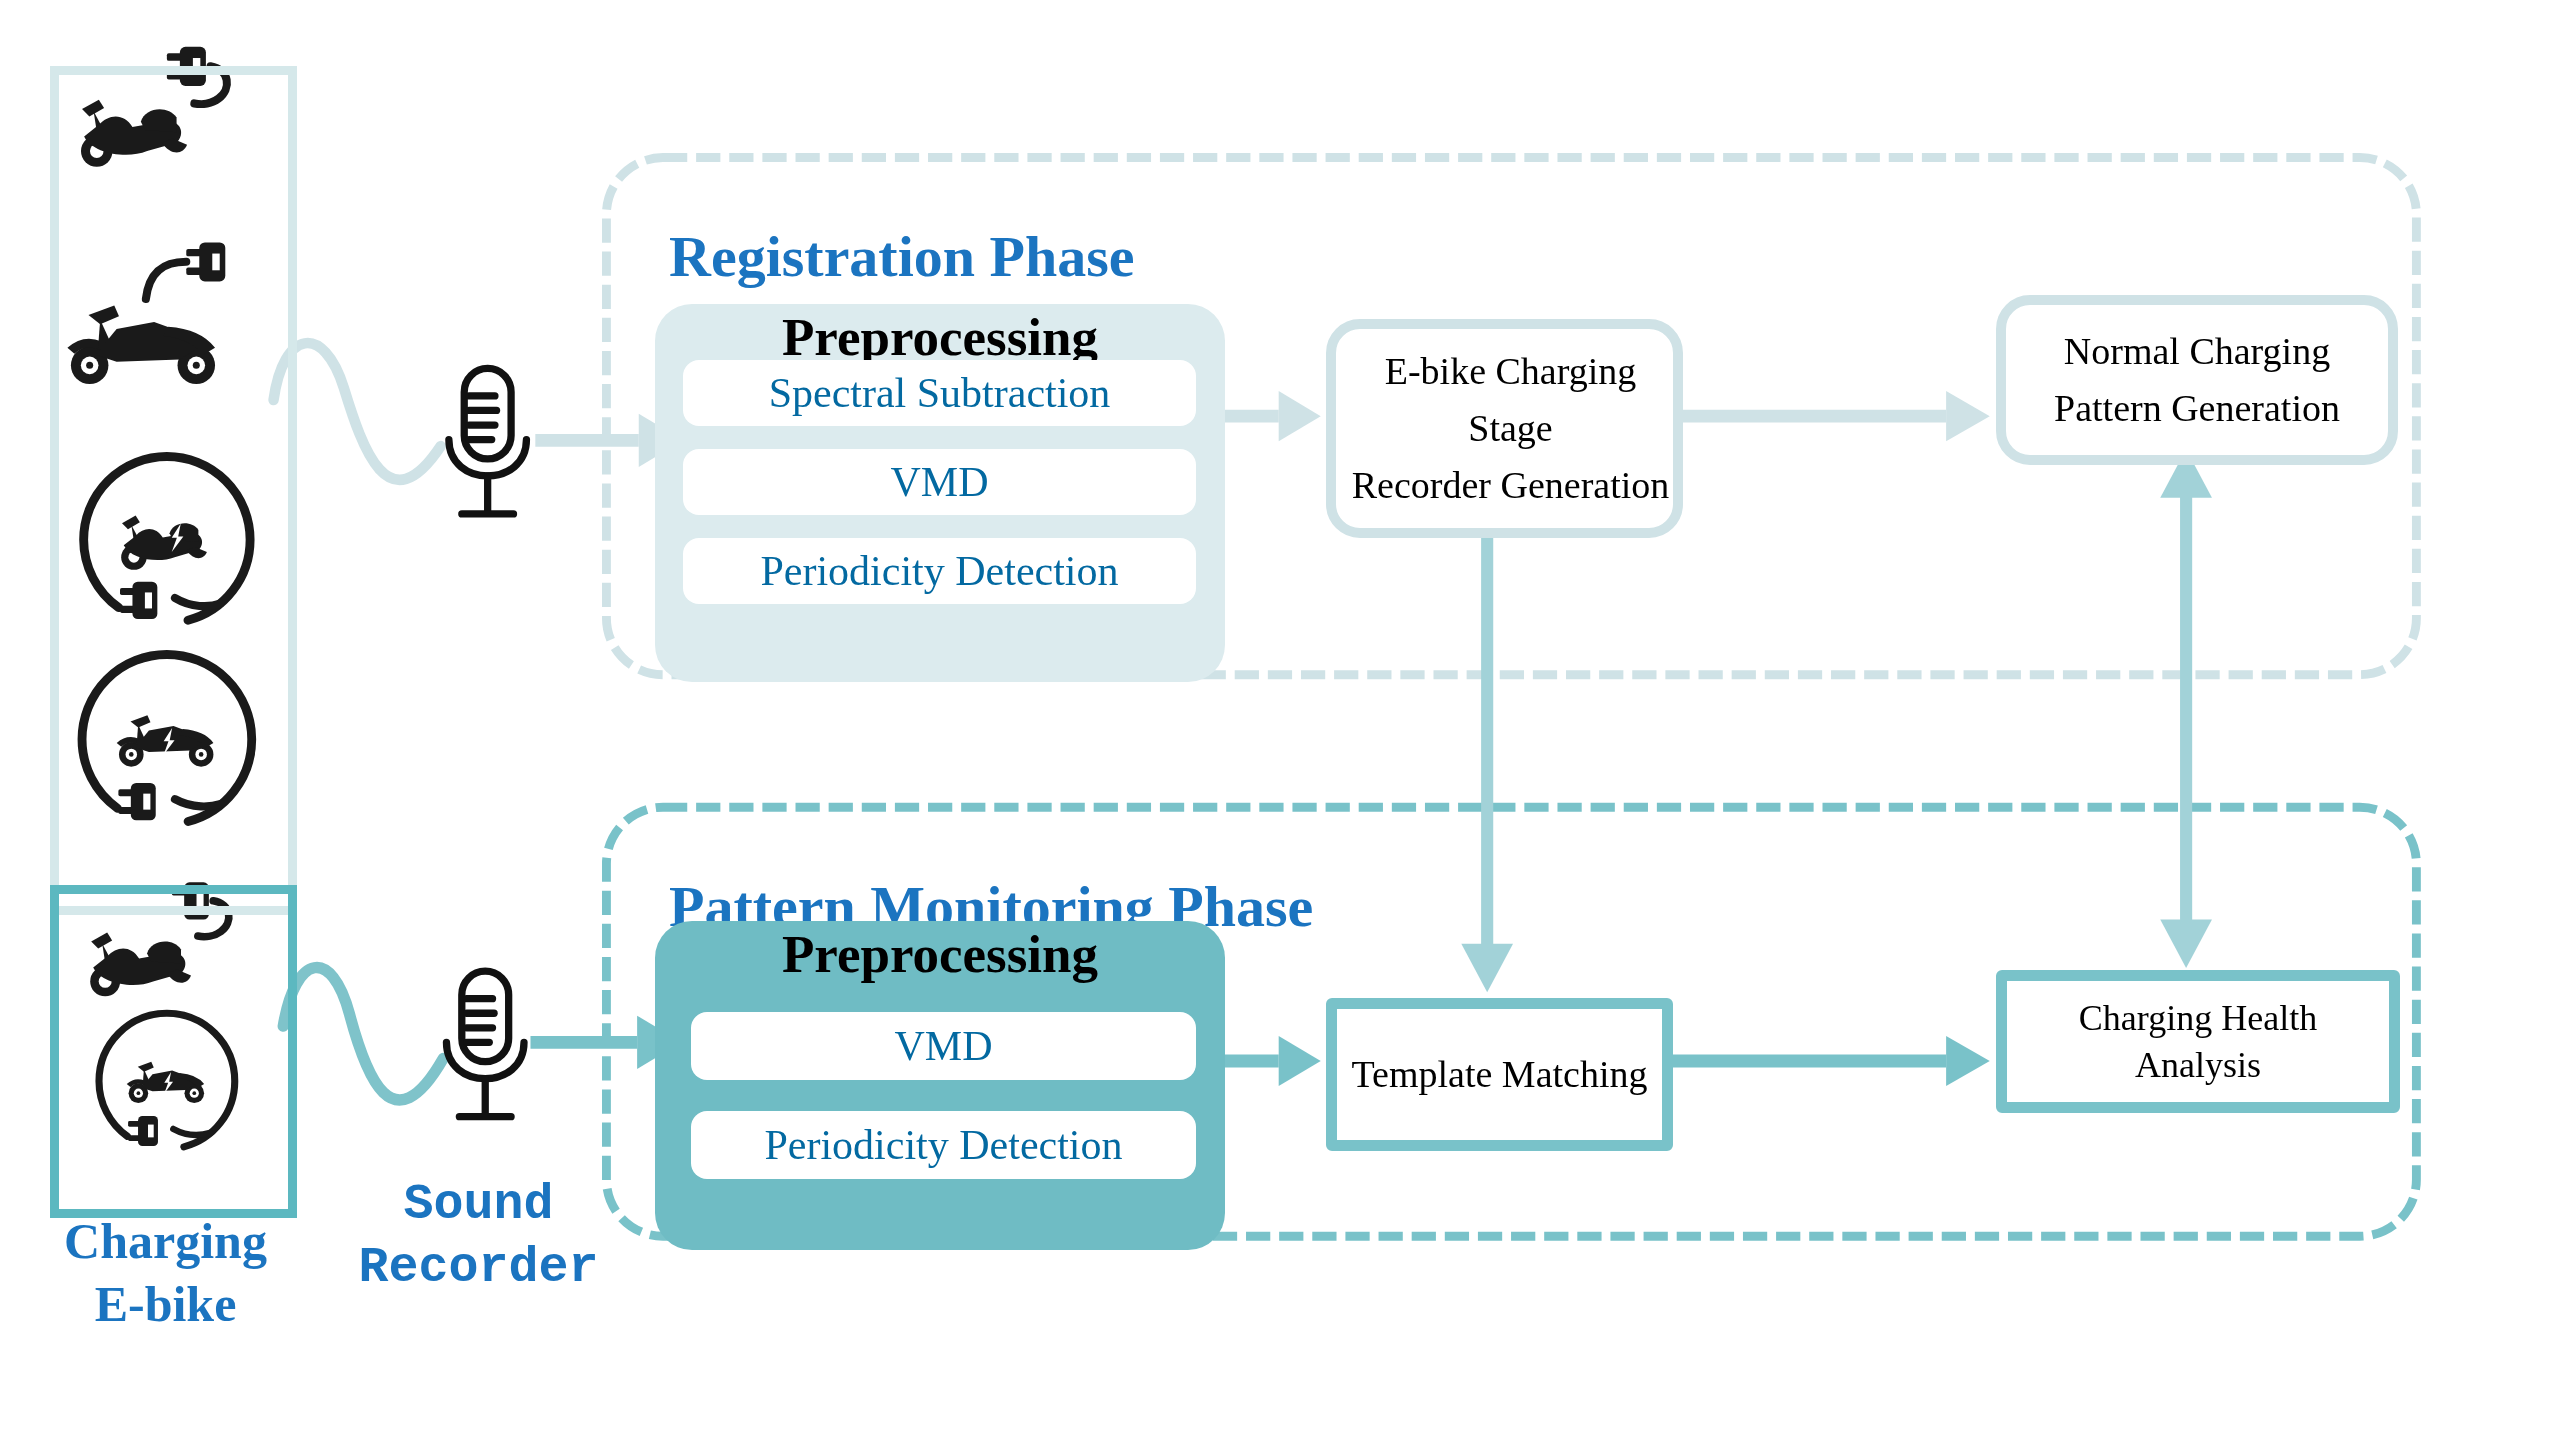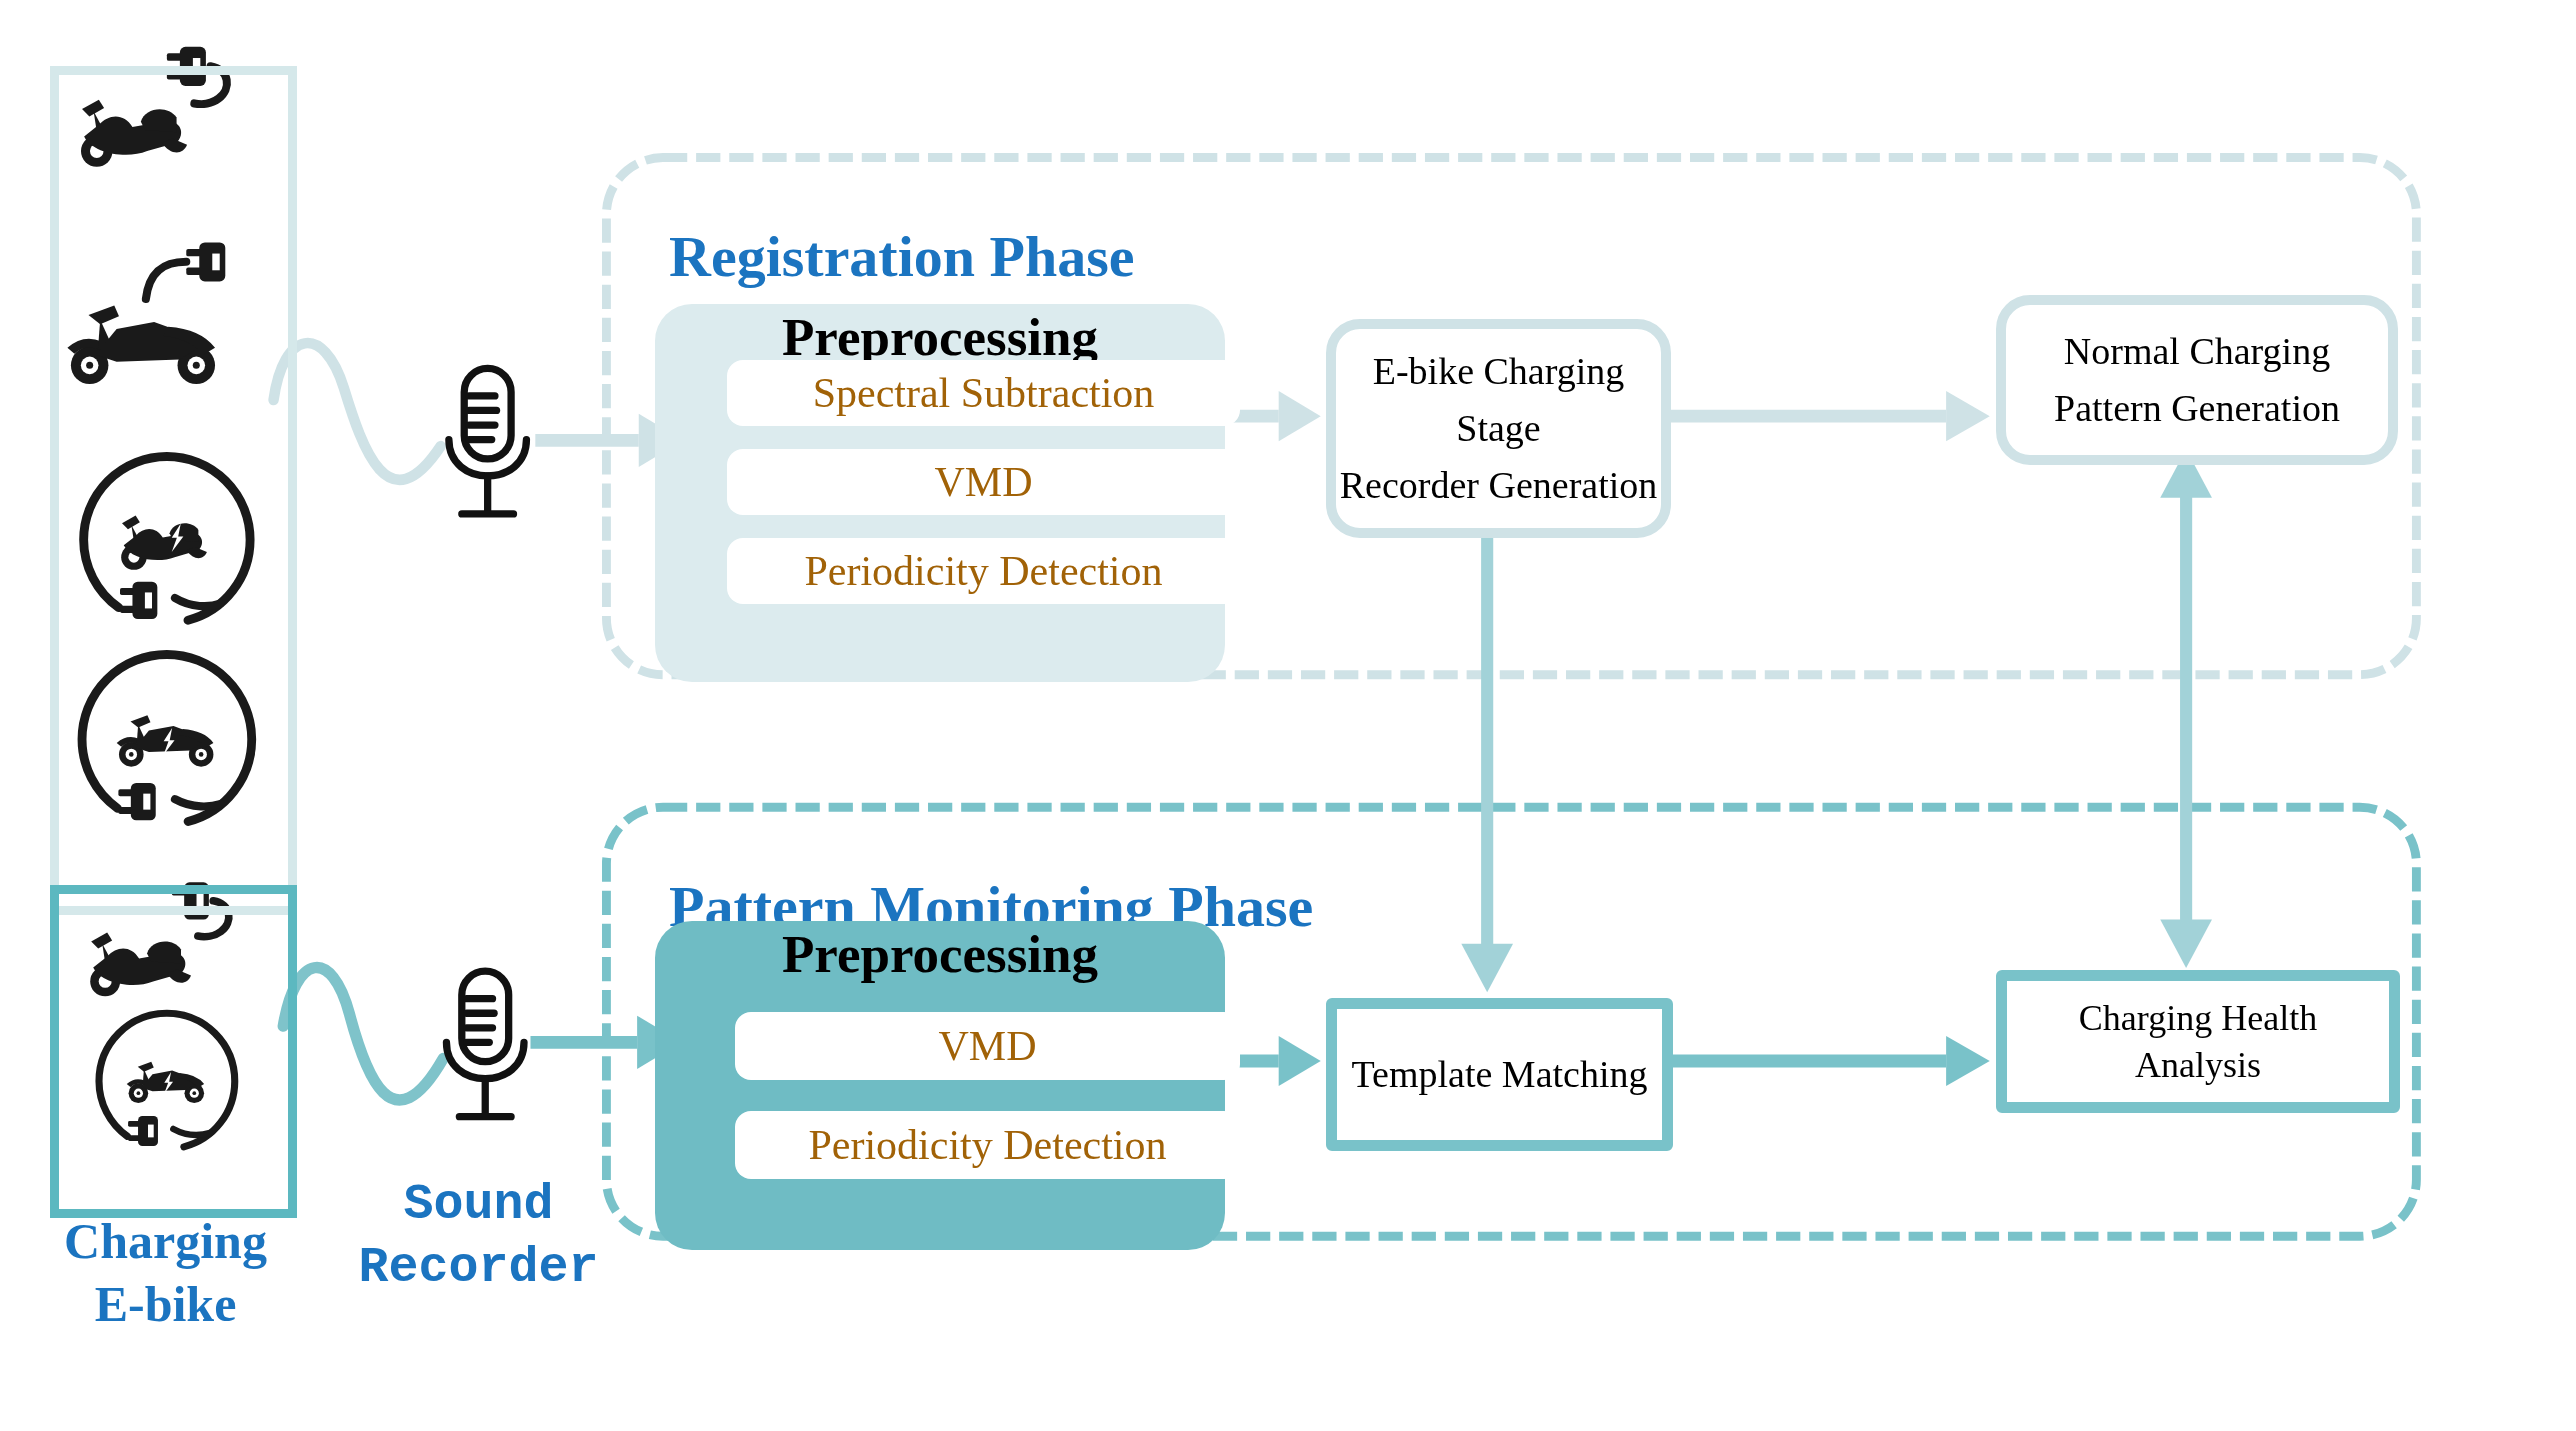--- a/index.html
+++ b/index.html
@@ -4,21 +4,21 @@
 <style>
   html,body{margin:0;padding:0;background:#fff;}
   #canvas{position:relative;width:2576px;height:1431px;background:#fff;overflow:hidden;
           font-family:"Liberation Serif", serif;}
   #underlay{position:absolute;left:0;top:0;width:2576px;height:1431px;}
   .abs{position:absolute;margin-top:44px;}
   .phase-title{font-weight:bold;color:#1b74c0;font-size:58px;white-space:nowrap;}
   .preproc{border-radius:37px;}
   .preproc-title{text-align:center;font-weight:bold;color:#000;font-size:53px;padding-top:3px;}
   .step{position:absolute;background:#ffffff;border-radius:16px;display:flex;align-items:center;
-        justify-content:center;font-size:42px;color:#a16207;margin-left:44px;}
+        justify-content:center;font-size:42px;color:#0369a1;}
   .flowbox{position:absolute;background:#ffffff;display:flex;flex-direction:column;align-items:center;
            justify-content:center;text-align:center;font-size:38px;color:#000;line-height:1.5;}
   .flowbox.light{border:10.5px solid #cfe2e6;border-radius:34px;}
   .flowbox.dark{border:11.3px solid #79c2c9;border-radius:6px;}
   .bluelabel{font-weight:bold;color:#1b74c0;text-align:center;line-height:1.25;}
 </style>
 </head>
 <body>
 
 <div id="canvas">
@@ -162,21 +162,21 @@
 
   <div class="abs phase-title" style="left:669px;top:179px;">Registration Phase</div>
 
   <div class="abs preproc" style="left:655px;top:260px;width:570px;height:378px;background:#dcebee;">
     <div class="preproc-title">Preprocessing</div>
   </div>
   <div class="step" style="left:683px;top:360px;width:513px;height:66px;">Spectral Subtraction</div>
   <div class="step" style="left:683px;top:449px;width:513px;height:66px;">VMD</div>
   <div class="step" style="left:683px;top:538px;width:513px;height:66px;">Periodicity Detection</div>
 
-  <div class="flowbox light" style="left:1326px;top:319px;width:325px;height:199px;">
+  <div class="flowbox light" style="left:1326px;top:319px;width:325px;height:199px;padding-left:12px;">
     <div>E-bike Charging Stage</div>
     <div>Recorder Generation</div>
   </div>
   <div class="flowbox light" style="left:1996px;top:295px;width:382px;height:150px;">
     <div>Normal Charging</div>
     <div>Pattern Generation</div>
   </div>
 
   <div class="abs phase-title" style="left:669px;top:829px;">Pattern Monitoring Phase</div>
 

